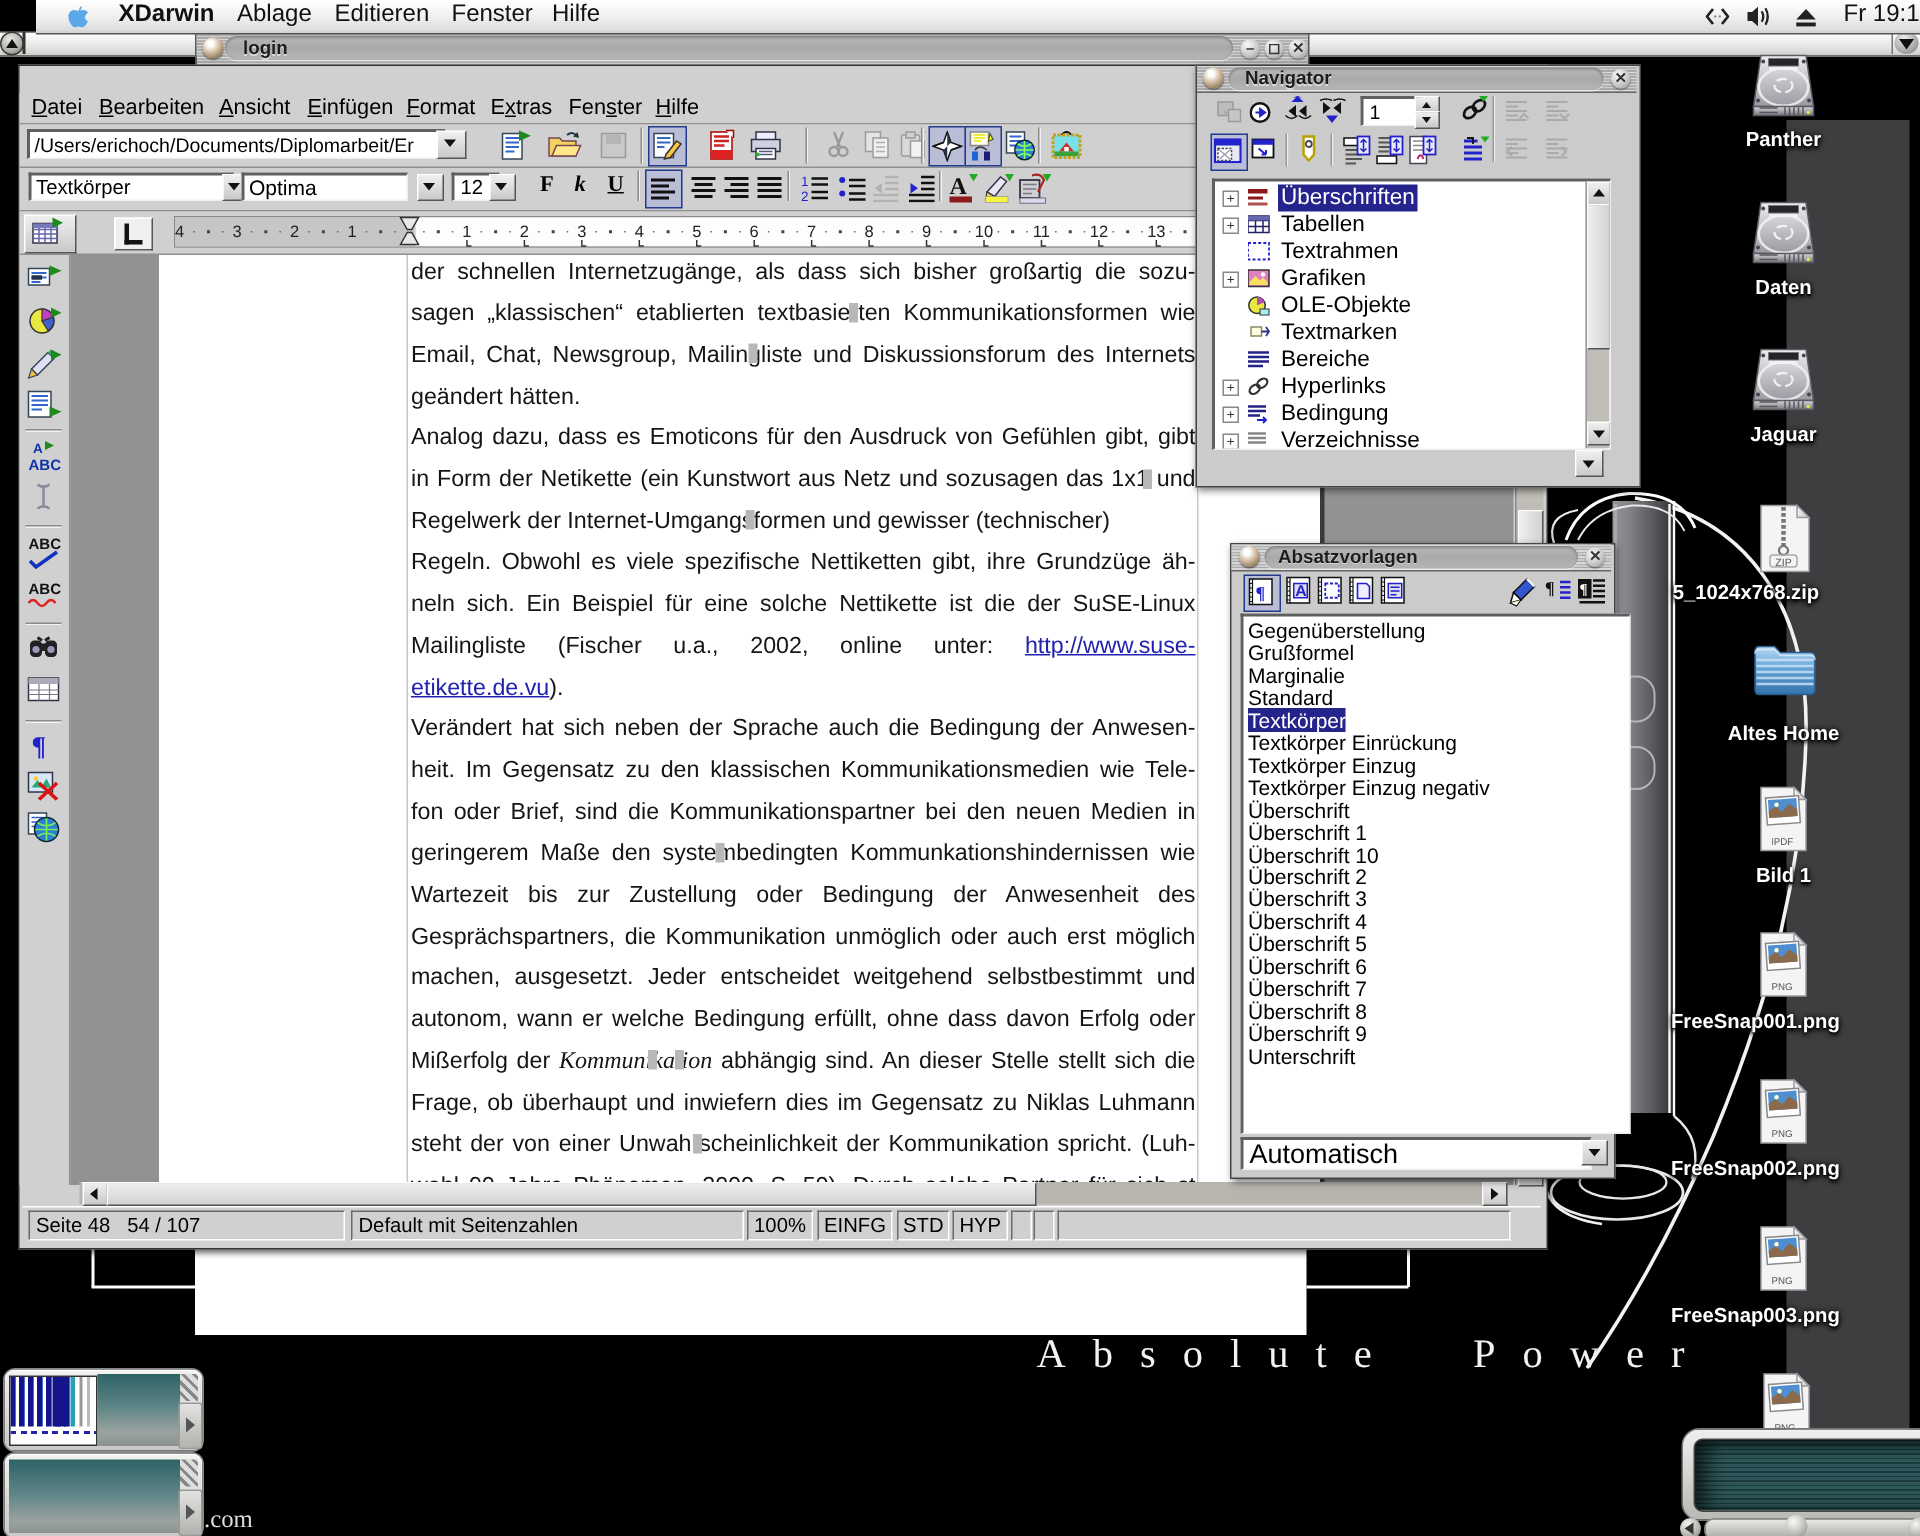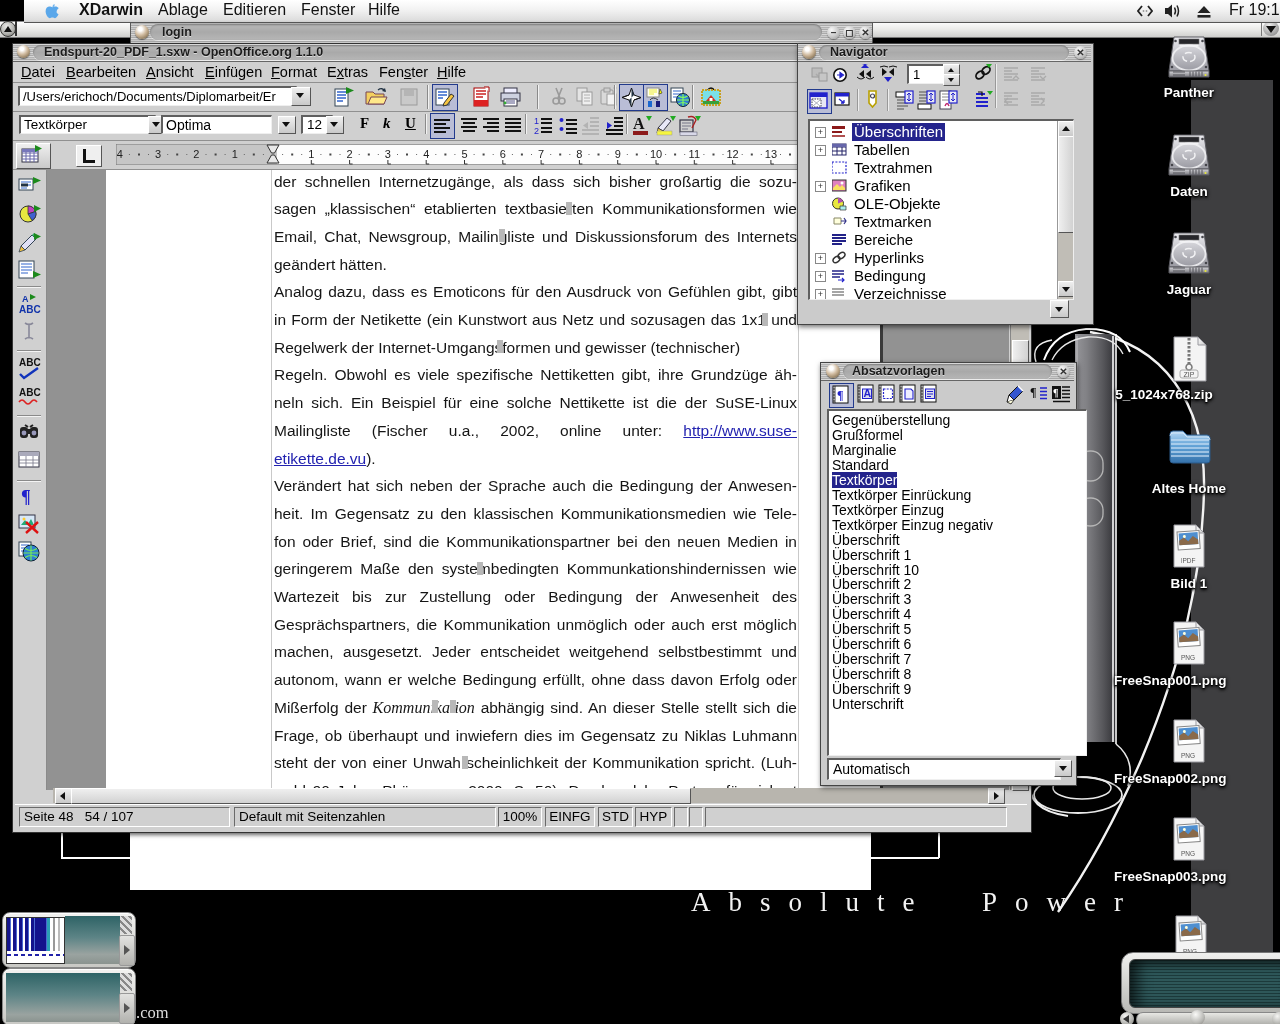--- a/index.html
+++ b/index.html
@@ -118,25 +118,20 @@
   </svg>
   <svg class="abs" style="left:1172px;top:4px" width="16" height="14" viewBox="0 0 16 14">
     <path d="M1.5 9 L8 2 L14.5 9 Z" fill="#222"></path>
       <rect x="1.5" y="11" width="13" height="2.6" fill="#222"></rect>
   </svg>
   <div class="mi" style="left:1205px;">Fr 19:15</div>
 </div>
 
 <div class="abs" id="oowin" style="left:12px;top:43px;width:1018px;height:788px;background:#d0d0d0;border:1px solid #333;box-shadow:1px 2px 4px rgba(0,0,0,.6);">
 
- <div class="abs pinstripe" style="left:0;top:0;width:1016px;height:17px;border-bottom:1px solid #666;">
-  <div class="tcapsule" style="left:20px;top:1px;width:960px;height:15px;"></div>
-  <div class="tsphere" style="left:4px;top:1px;width:13px;height:13px;"></div>
-  <div class="ttext" style="left:31px;top:1px;">Endspurt-20_PDF_1.sxw - OpenOffice.org 1.1.0</div>
- </div>
 
  <div class="abs" style="left:0;top:18px;width:1016px;height:20px;background:#d0d0d0;border-bottom:1px solid #909090;font-size:14.5px;color:#000;">
   <span class="abs" style="left:8px;top:2px"><u>D</u>atei</span>
   <span class="abs" style="left:53px;top:2px"><u>B</u>earbeiten</span>
   <span class="abs" style="left:133px;top:2px"><u>A</u>nsicht</span>
   <span class="abs" style="left:192px;top:2px"><u>E</u>infügen</span>
   <span class="abs" style="left:258px;top:2px"><u>F</u>ormat</span>
   <span class="abs" style="left:314px;top:2px">E<u>x</u>tras</span>
   <span class="abs" style="left:366px;top:2px">Fen<u>s</u>ter</span>
   <span class="abs" style="left:424px;top:2px"><u>H</u>ilfe</span>
@@ -847,21 +842,21 @@
       <div class="sitem" style="top:166.4px">Überschrift 2</div>
       <div class="sitem" style="top:181.4px">Überschrift 3</div>
       <div class="sitem" style="top:196.3px">Überschrift 4</div>
       <div class="sitem" style="top:211.3px">Überschrift 5</div>
       <div class="sitem" style="top:226.2px">Überschrift 6</div>
       <div class="sitem" style="top:241.2px">Überschrift 7</div>
       <div class="sitem" style="top:256.1px">Überschrift 8</div>
       <div class="sitem" style="top:271.1px">Überschrift 9</div>
       <div class="sitem" style="top:286.1px">Unterschrift</div>
     </div>
- <div class="abs fld" style="left:6px;top:395px;width:227px;height:19px;font-size:14px;line-height:19px;padding-left:4px;">Automatisch</div>
+ <div class="abs fld" style="left:6px;top:395px;width:227px;height:19px;font-size:18px;line-height:19px;padding-left:4px;">Automatisch</div>
  <div class="cbtn" style="left:233px;top:397px;width:16px;height:15px;">
       <div class="arr" style="left:4px;top:5px;border-left:4px solid transparent;border-right:4px solid transparent;border-top:5px solid #111;"></div>
     </div>
 </div>
 
 <div class="abs" id="dicons" style="left:0;top:0;width:0;height:0;">
 <svg id="defs-svg" width="0" height="0" style="position:absolute">
  <defs>
   <linearGradient id="dtop" x1="0" y1="0" x2="0" y2="1">
     <stop offset="0" stop-color="#ececf0"></stop>

